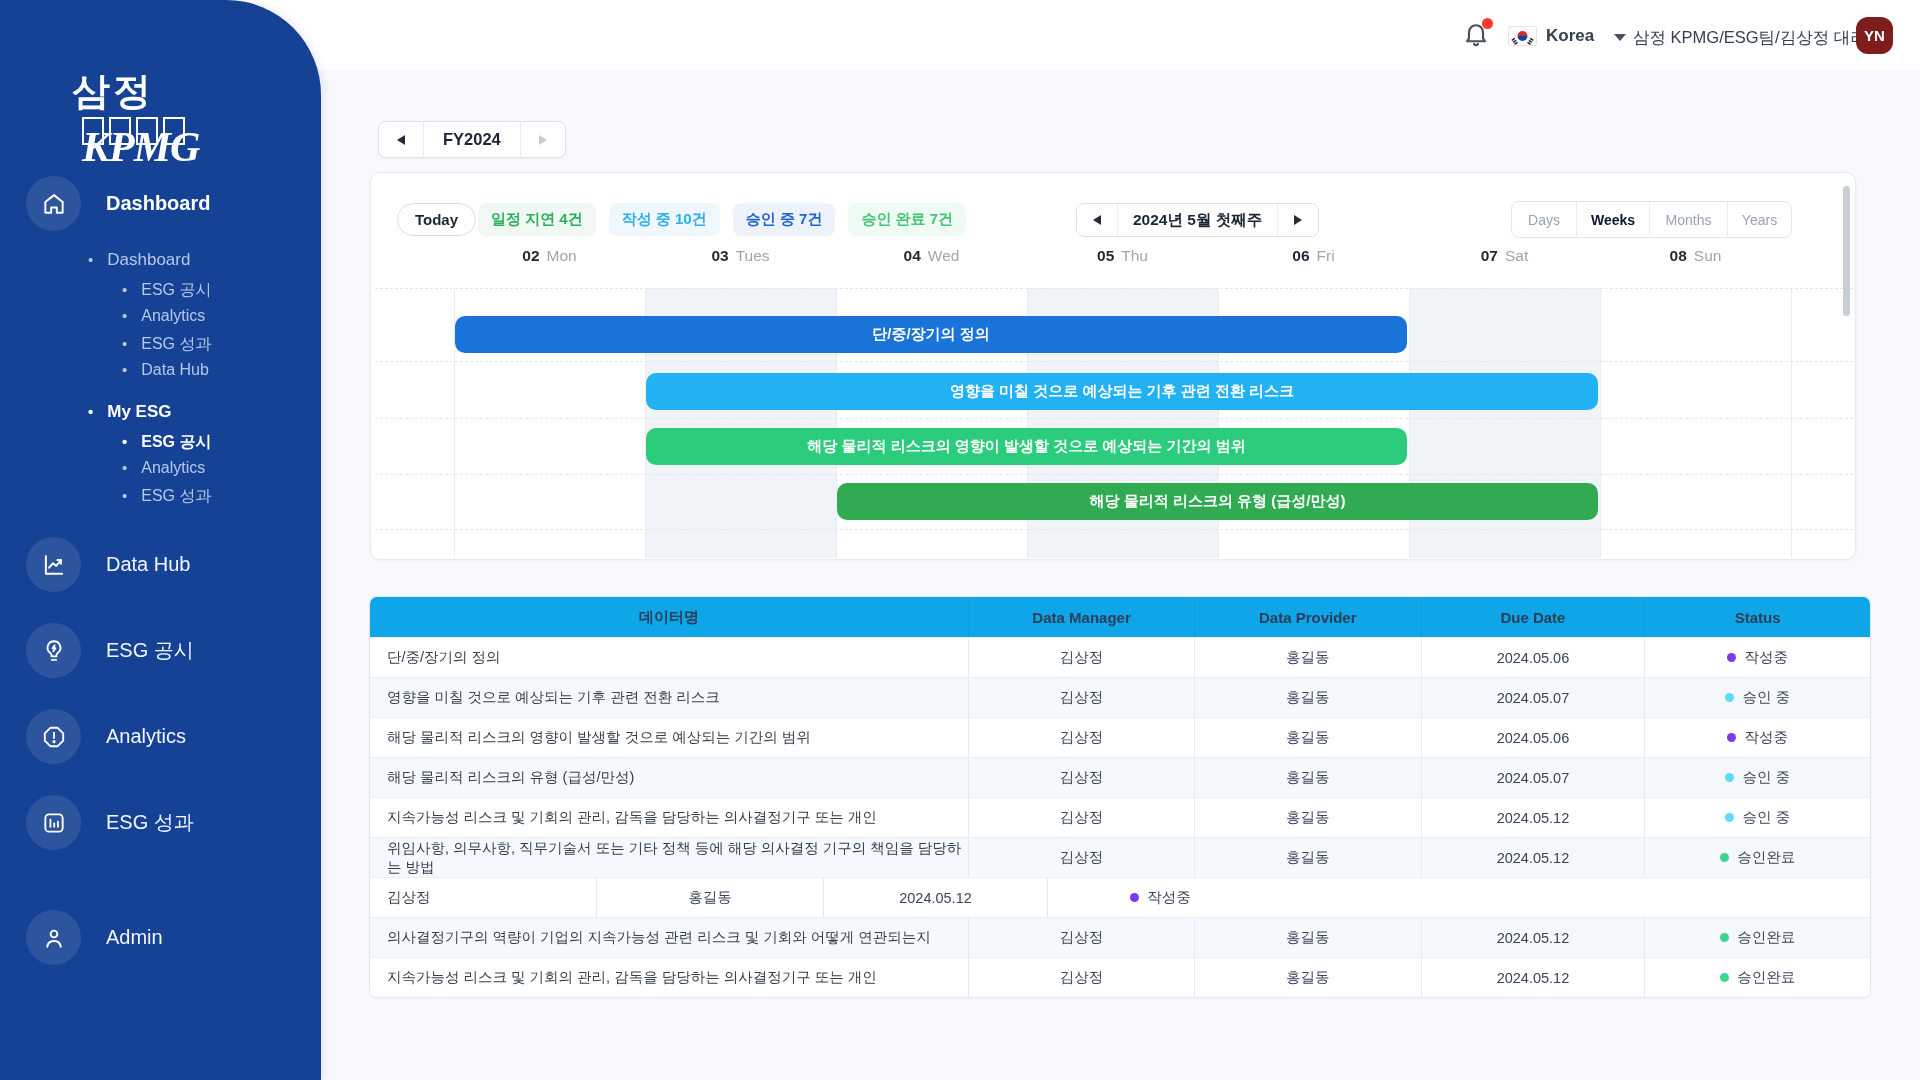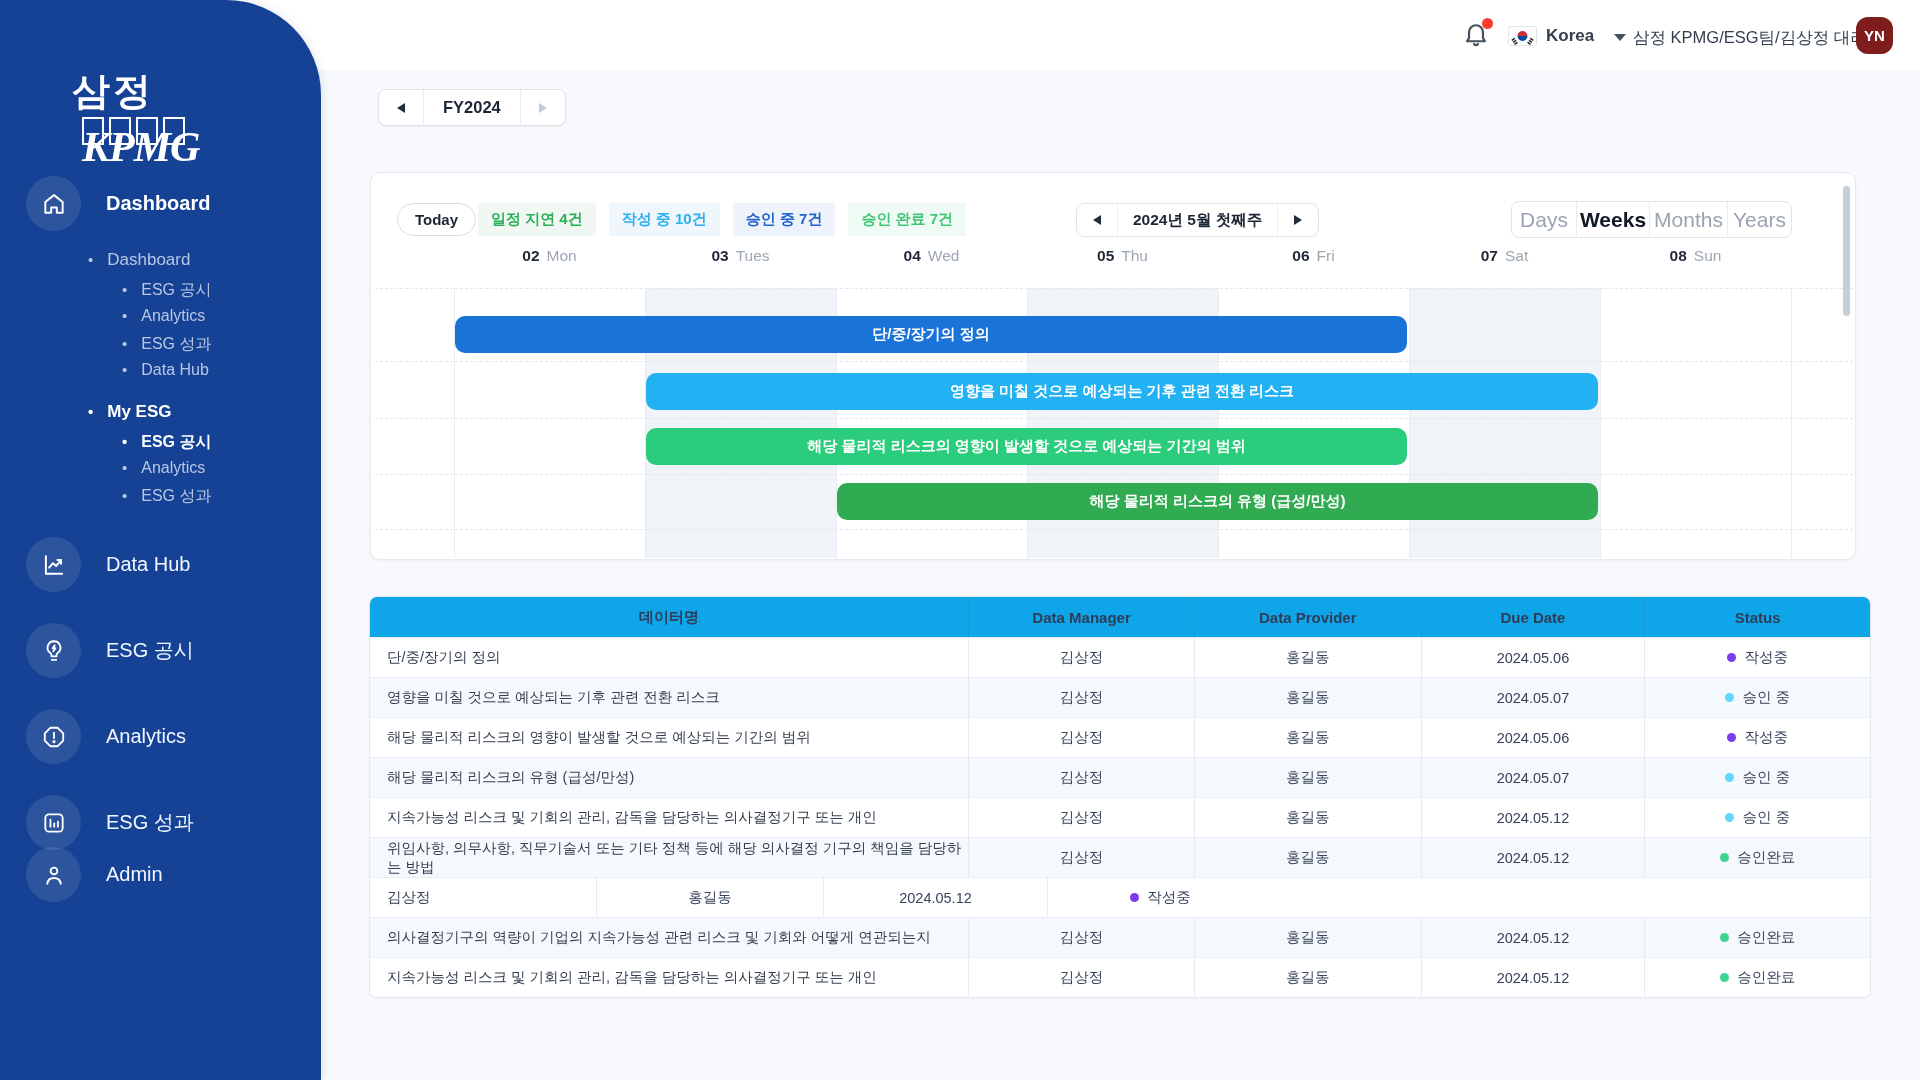--- a/index.html
+++ b/index.html
@@ -38,50 +38,50 @@
   .side-label { color:#f2f6ff; font-size:20px; }
   .side-label.bold { font-weight:700; color:#ffffff; }
 
   .tree-item { position:absolute; color:#b9c7e6; font-size:16px; cursor:pointer; white-space:nowrap; }
   .tree-item::before { content:"•"; margin-right:14px; font-size:15px; }
   .tree-lvl1 { left:88px; font-size:17px; }
   .tree-lvl2 { left:122px; }
   .tree-item.active { color:#ffffff; font-weight:700; }
 
   
-  .fy { position:absolute; left:378px; top:89px; height:37px; display:flex; align-items:stretch;
+  .fy { position:absolute; left:378px; top:121px; height:37px; display:flex; align-items:stretch;
     background:#fff; border:1px solid #dde3ea; border-radius:8px; box-shadow:0 1px 2px rgba(16,40,90,0.05); overflow:hidden; }
   .fy-btn { width:45px; display:flex; align-items:center; justify-content:center; cursor:pointer; }
   .fy-prev { border-right:1px solid #e9edf2; }
   .fy-next { border-left:1px solid #e9edf2; }
   .fy-label { display:flex; align-items:center; padding:0 19px; font-size:16.5px; font-weight:700; color:#1c2533; }
   .tri-l { width:0; height:0; border-top:5.5px solid transparent; border-bottom:5.5px solid transparent; border-right:8px solid #222c3a; }
   .tri-r { width:0; height:0; border-top:5.5px solid transparent; border-bottom:5.5px solid transparent; border-left:8px solid #222c3a; }
   .tri-r.disabled { border-left-color:#c3ccd6; }
 
   
   .cal-card { position:absolute; left:370px; top:172px; width:1486px; height:388px; background:#fff;
     border:1px solid #e6ebf2; border-radius:10px; box-shadow:0 1px 3px rgba(16,40,90,0.05); }
   .today-btn { position:absolute; left:26px; top:30px; height:33px; padding:0 17px; border-radius:17px;
     border:1px solid #d6dde5; background:#fff; font-size:15px; font-weight:600; color:#1c2533;
     display:flex; align-items:center; cursor:pointer; }
   .badges { position:absolute; left:107px; top:30px; display:flex; gap:13px; }
-  .badge { height:33px; padding:0 13px; border-radius:0; font-size:15px; font-weight:700;
+  .badge { height:33px; padding:0 13px; border-radius:8px; font-size:15px; font-weight:700;
     display:flex; align-items:center; cursor:pointer; }
 
   .weeknav { position:absolute; left:705px; top:30px; height:34px; display:flex; align-items:stretch;
     background:#fff; border:1px solid #dde3ea; border-radius:8px; overflow:hidden; }
   .wk-btn { width:41px; display:flex; align-items:center; justify-content:center; cursor:pointer; }
   .wk-prev { border-right:1px solid #eceff4; }
   .wk-next { border-left:1px solid #eceff4; }
   .wk-label { display:flex; align-items:center; padding:0 15px; font-size:15.5px; font-weight:700; color:#1c2533; }
 
   .views { position:absolute; left:1140px; top:28px; height:37px; display:flex; align-items:stretch;
     background:#fff; border:1px solid #dfe5eb; border-radius:8px; overflow:hidden; }
-  .view-seg { display:flex; align-items:center; justify-content:center; font-size:21px; color:#9aa4b1;
+  .view-seg { display:flex; align-items:center; justify-content:center; font-size:14px; color:#9aa4b1;
     cursor:pointer; border-left:1px solid #e9edf2; }
   .view-seg:first-child { border-left:none; }
   .view-seg.active { color:#0f1826; font-weight:700; }
 
   .dayh { position:absolute; top:74px; width:191px; text-align:center; font-size:15.5px; white-space:nowrap; }
   .dayh .num { color:#1f2937; font-weight:600; }
   .dayh .nm { color:#9ca6b2; margin-left:7px; }
 
   .vline { position:absolute; top:115px; height:270px; width:1px; background:#e9edf3; }
   .col-tint { position:absolute; top:115px; height:270px; width:191px; background:#f0f4f9; }
@@ -227,21 +227,21 @@
         <svg width="26" height="26" viewBox="0 0 24 24" fill="none" stroke="#fff" stroke-width="1.7" stroke-linecap="round" stroke-linejoin="round">
             <rect x="4" y="4" width="16" height="16" rx="3.5"></rect>
             <line x1="8.7" y1="9" x2="8.7" y2="15.5"></line>
             <line x1="12.2" y1="12.5" x2="12.2" y2="15.5"></line>
             <line x1="15.6" y1="10.8" x2="15.6" y2="15.5"></line>
           </svg>
       </span>
       <span class="side-label">ESG 성과</span>
     </div>
 
-    <div class="side-main" style="top:847px;">
+    <div class="side-main" style="top:910px;">
       <span class="icon-circle">
         <svg width="26" height="26" viewBox="0 0 24 24" fill="none" stroke="#fff" stroke-width="1.8" stroke-linecap="round" stroke-linejoin="round">
             <circle cx="12" cy="8.3" r="3.1"></circle>
             <path d="M5.8 20c.5-3.4 3-5.2 6.2-5.2s5.7 1.8 6.2 5.2"></path>
           </svg>
       </span>
       <span class="side-label">Admin</span>
     </div>
   </div>
 

